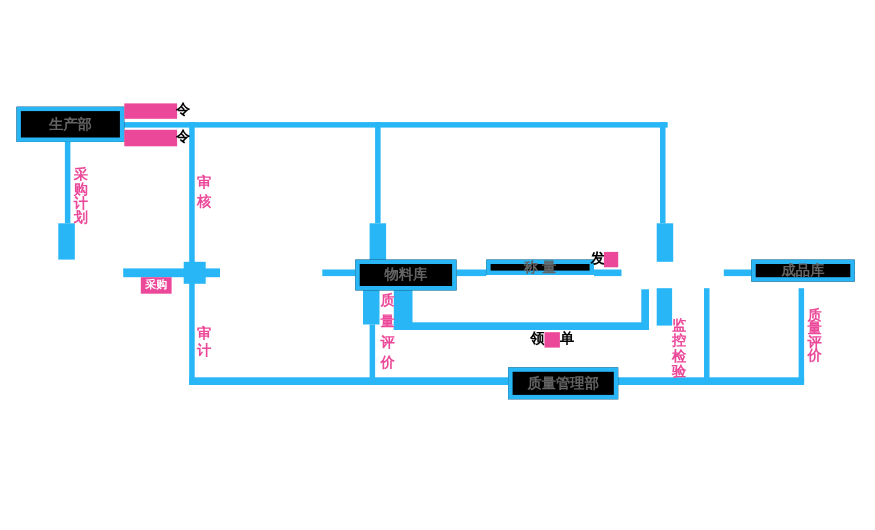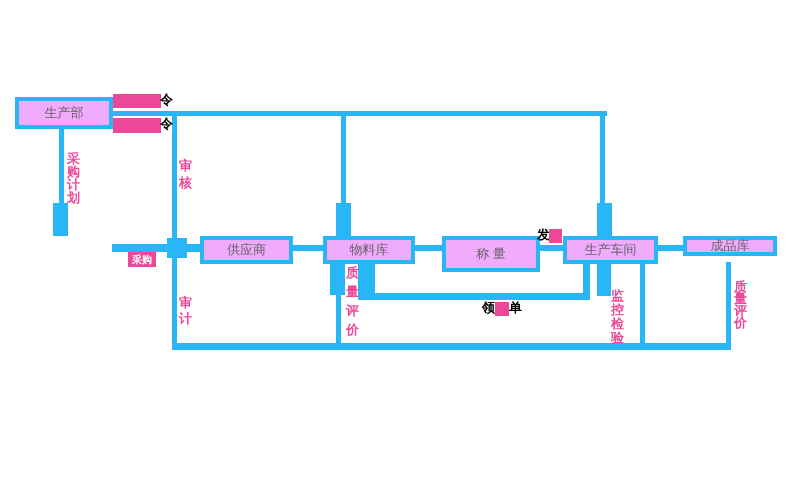--- a/index.html
+++ b/index.html
@@ -2,23 +2,23 @@
 <html><head>
 <meta charset="utf-8">
 <style>
   html,body{margin:0;padding:0;background:#fff;}
   #canvas{
     position:relative;width:795px;height:482px;background:#ffffff;overflow:hidden;
     font-family:"Liberation Sans", sans-serif;
   }
   .line{position:absolute;background:#29b6f6;}
   .node{
-    position:absolute;box-sizing:border-box;border:4px solid #29b6f6;background:#f0abfc;
+    position:absolute;box-sizing:border-box;border:4px solid #29b6f6;background:#000000;
     color:#636363;font-size:13px;display:flex;align-items:center;justify-content:center;
-    white-space:nowrap;z-index:3;
+    white-space:nowrap;z-index:3;font-weight:bold;
   }
   .vtext{
     position:absolute;width:15px;font-size:13px;line-height:13px;font-weight:bold;color:#ec4899;
     word-break:break-all;text-align:center;z-index:4;
   }
   .lbl{position:absolute;font-size:13px;font-weight:bold;color:#000;white-space:nowrap;z-index:4;line-height:14px;}
   .bar{position:absolute;background:#ec4899;z-index:4;display:flex;align-items:center;justify-content:center;
        color:#fff;font-size:10px;font-weight:bold;overflow:hidden;line-height:10px;}
 </style>
 </head>
@@ -55,34 +55,31 @@
 
   <div class="line" style="left:597px;top:262px;width:14px;height:34px;"></div>
   <div class="line" style="left:640px;top:262px;width:5px;height:86px;"></div>
   <div class="line" style="left:726px;top:262px;width:5px;height:86px;"></div>
 
   <div class="line" style="left:172px;top:343px;width:559px;height:7px;"></div>
 
   <div class="node" style="left:15px;top:97px;width:98px;height:32px;">
     <span>生产部</span>
   </div>
-  <div class="node" style="left:200px;top:236px;width:93px;height:28px;">
-    <span>供应商</span>
-  </div>
   <div class="node" style="left:323px;top:236px;width:92px;height:28px;">
     <span>物料库</span>
   </div>
-  <div class="node" style="left:442px;top:236px;width:98px;height:36px;">
+  <div class="node" style="left:442px;top:236px;width:98px;height:14px;">
     <span>称 量</span>
-  </div>
-  <div class="node" style="left:563px;top:236px;width:95px;height:28px;">
-    <span>生产车间</span>
   </div>
   <div class="node" style="left:683px;top:236px;width:94px;height:20px;">
     <span>成品库</span>
+  </div>
+  <div class="node" style="left:462px;top:334px;width:100px;height:29px;">
+    <span>质量管理部</span>
   </div>
 
   <div class="bar" style="left:113px;top:94px;width:48px;height:14px;"></div>
   <div class="lbl" style="left:160px;top:93px;">令</div>
 
   <div class="bar" style="left:113px;top:118px;width:48px;height:15px;"></div>
   <div class="lbl" style="left:160px;top:117px;">令</div>
 
   <div class="vtext" style="left:66px;top:152px;line-height:13px;">采购计划</div>
   <div class="vtext" style="left:178px;top:157px;line-height:17px;">审核</div>

